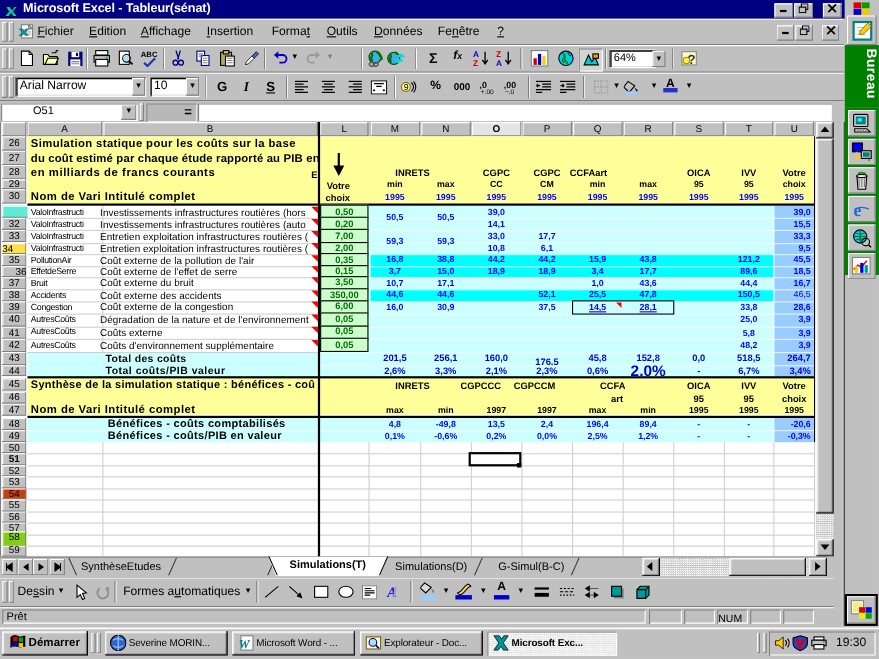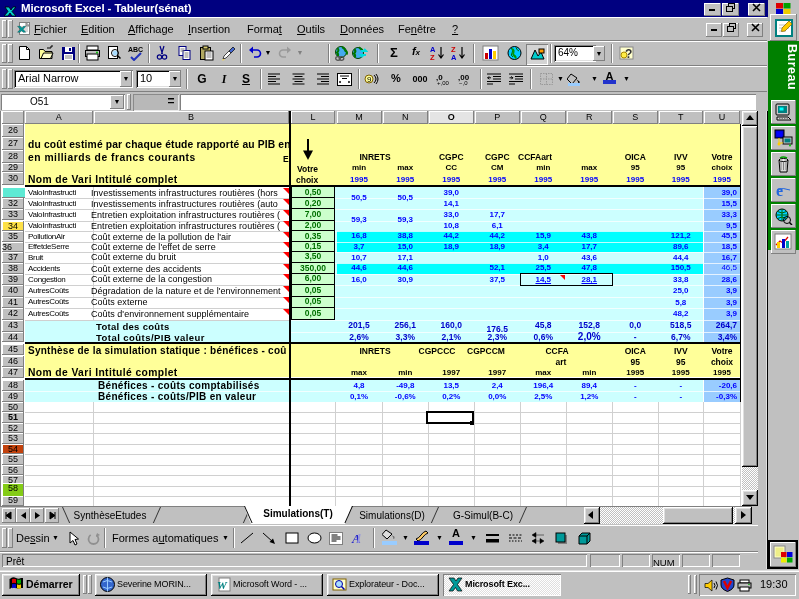--- a/index.html
+++ b/index.html
@@ -320,23 +320,23 @@
 <div style="position:absolute;left:659px;top:111px;width:43.5px;height:12.5px;background:#c0c0c0;box-shadow:inset -1px -1px 0 #808080,inset 1px 1px 0 #fff;font-size:9px;color:#000;text-align:center;line-height:12px;">T</div>
 <div style="position:absolute;left:704px;top:111px;width:36px;height:12.5px;background:#c0c0c0;box-shadow:inset -1px -1px 0 #808080,inset 1px 1px 0 #fff;font-size:9px;color:#000;text-align:center;line-height:12px;">U</div>
 <div style="position:absolute;left:2px;top:124px;width:22px;height:13px;background:#c0c0c0;box-shadow:inset -1px -1px 0 #808080,inset 1px 1px 0 #fff;font-size:9px;color:#000;text-align:center;line-height:13px;">26</div>
 <div style="position:absolute;left:2px;top:137px;width:22px;height:13px;background:#c0c0c0;box-shadow:inset -1px -1px 0 #808080,inset 1px 1px 0 #fff;font-size:9px;color:#000;text-align:center;line-height:13px;">27</div>
 <div style="position:absolute;left:2px;top:150px;width:22px;height:13px;background:#c0c0c0;box-shadow:inset -1px -1px 0 #808080,inset 1px 1px 0 #fff;font-size:9px;color:#000;text-align:center;line-height:13px;">28</div>
 <div style="position:absolute;left:2px;top:163px;width:22px;height:9px;background:#c0c0c0;box-shadow:inset -1px -1px 0 #808080,inset 1px 1px 0 #fff;font-size:9px;color:#000;text-align:center;line-height:9px;">29</div>
 <div style="position:absolute;left:2px;top:172px;width:22px;height:13px;background:#c0c0c0;box-shadow:inset -1px -1px 0 #808080,inset 1px 1px 0 #fff;font-size:9px;color:#000;text-align:center;line-height:13px;">30</div>
 <div style="position:absolute;left:2px;top:187px;width:38px;height:11px;background:#5eead4;box-shadow:inset -1px -1px 0 #808080,inset 1px 1px 0 #fff;font-size:9px;color:#000;text-align:right;line-height:11px;">31</div>
 <div style="position:absolute;left:2px;top:198px;width:22px;height:11.3px;background:#c0c0c0;box-shadow:inset -1px -1px 0 #808080,inset 1px 1px 0 #fff;font-size:9px;color:#000;text-align:center;line-height:11.3px;">32</div>
 <div style="position:absolute;left:2px;top:209.3px;width:22px;height:11.2px;background:#c0c0c0;box-shadow:inset -1px -1px 0 #808080,inset 1px 1px 0 #fff;font-size:9px;color:#000;text-align:center;line-height:11.2px;">33</div>
-<div style="position:absolute;left:2px;top:220.5px;width:22px;height:10.9px;background:#fde047;box-shadow:inset -1px -1px 0 #808080,inset 1px 1px 0 #fff;font-size:9px;color:#000;text-align:center;line-height:10.9px;">34</div>
+<div style="position:absolute;left:2px;top:220.5px;width:22px;height:10.9px;background:#fde047;box-shadow:inset -1px -1px 0 #808080,inset 1px 1px 0 #fff;font-size:9px;color:#000;line-height:10.9px;">34</div>
 <div style="position:absolute;left:2px;top:231.4px;width:22px;height:10.2px;background:#c0c0c0;box-shadow:inset -1px -1px 0 #808080,inset 1px 1px 0 #fff;font-size:9px;color:#000;text-align:center;line-height:10.2px;">35</div>
-<div style="position:absolute;left:2px;top:241.6px;width:22px;height:10.2px;background:#c0c0c0;box-shadow:inset -1px -1px 0 #808080,inset 1px 1px 0 #fff;font-size:9px;color:#000;text-align:left;line-height:10.2px;">36</div>
+<div style="position:absolute;left:2px;top:241.6px;width:22px;height:10.2px;background:#c0c0c0;box-shadow:inset -1px -1px 0 #808080,inset 1px 1px 0 #fff;font-size:9px;color:#000;text-align:right;line-height:10.2px;">36</div>
 <div style="position:absolute;left:2px;top:251.8px;width:22px;height:11.4px;background:#c0c0c0;box-shadow:inset -1px -1px 0 #808080,inset 1px 1px 0 #fff;font-size:9px;color:#000;text-align:center;line-height:11.4px;">37</div>
 <div style="position:absolute;left:2px;top:263.2px;width:22px;height:10.6px;background:#c0c0c0;box-shadow:inset -1px -1px 0 #808080,inset 1px 1px 0 #fff;font-size:9px;color:#000;text-align:center;line-height:10.6px;">38</div>
 <div style="position:absolute;left:2px;top:273.8px;width:22px;height:11.3px;background:#c0c0c0;box-shadow:inset -1px -1px 0 #808080,inset 1px 1px 0 #fff;font-size:9px;color:#000;text-align:center;line-height:11.3px;">39</div>
 <div style="position:absolute;left:2px;top:285.1px;width:22px;height:11.5px;background:#c0c0c0;box-shadow:inset -1px -1px 0 #808080,inset 1px 1px 0 #fff;font-size:9px;color:#000;text-align:center;line-height:11.5px;">40</div>
 <div style="position:absolute;left:2px;top:296.6px;width:22px;height:11.7px;background:#c0c0c0;box-shadow:inset -1px -1px 0 #808080,inset 1px 1px 0 #fff;font-size:9px;color:#000;text-align:center;line-height:11.7px;">41</div>
 <div style="position:absolute;left:2px;top:308.3px;width:22px;height:11.7px;background:#c0c0c0;box-shadow:inset -1px -1px 0 #808080,inset 1px 1px 0 #fff;font-size:9px;color:#000;text-align:center;line-height:11.7px;">42</div>
 <div style="position:absolute;left:2px;top:320px;width:22px;height:11.6px;background:#c0c0c0;box-shadow:inset -1px -1px 0 #808080,inset 1px 1px 0 #fff;font-size:9px;color:#000;text-align:center;line-height:11.6px;">43</div>
 <div style="position:absolute;left:2px;top:331.6px;width:22px;height:10.2px;background:#c0c0c0;box-shadow:inset -1px -1px 0 #808080,inset 1px 1px 0 #fff;font-size:9px;color:#000;text-align:center;line-height:10.2px;">44</div>
 <div style="position:absolute;left:2px;top:344.2px;width:22px;height:11.3px;background:#c0c0c0;box-shadow:inset -1px -1px 0 #808080,inset 1px 1px 0 #fff;font-size:9px;color:#000;text-align:center;line-height:11.3px;">45</div>
 <div style="position:absolute;left:2px;top:355.5px;width:22px;height:11px;background:#c0c0c0;box-shadow:inset -1px -1px 0 #808080,inset 1px 1px 0 #fff;font-size:9px;color:#000;text-align:center;line-height:11px;">46</div>
@@ -409,20 +409,21 @@
 <div style="position:absolute;left:25px;top:263.2px;width:263.5px;height:1px;background:#d0d0d0;height:1px;"></div>
 <div style="position:absolute;left:25px;top:273.8px;width:263.5px;height:1px;background:#d0d0d0;height:1px;"></div>
 <div style="position:absolute;left:25px;top:285.1px;width:263.5px;height:1px;background:#d0d0d0;height:1px;"></div>
 <div style="position:absolute;left:25px;top:296.6px;width:263.5px;height:1px;background:#d0d0d0;height:1px;"></div>
 <div style="position:absolute;left:25px;top:308.3px;width:263.5px;height:1px;background:#d0d0d0;height:1px;"></div>
 <div style="position:absolute;left:25px;top:320px;width:263.5px;height:1px;background:#d0d0d0;height:1px;"></div>
 <div style="position:absolute;left:25px;top:185px;width:715px;height:2px;background:#000;"></div>
 <div style="position:absolute;left:25px;top:341.8px;width:715px;height:2.4px;background:#000;"></div>
 <div style="position:absolute;left:25px;top:377.5px;width:715px;height:2px;background:#000;"></div>
 <div style="position:absolute;left:739.5px;top:124px;width:1.5px;height:277.5px;background:#000;width:1px;"></div>
+<div style="position:absolute;left:28px;top:126px;font-size:10.3px;color:#000;font-weight:bold;white-space:nowrap;letter-spacing:0.35px;">Simulation statique pour les coûts sur la base</div>
 <div style="position:absolute;left:28px;top:139px;font-size:10.3px;color:#000;font-weight:bold;white-space:nowrap;letter-spacing:0.15px;max-width:261px;overflow:hidden;">du coût estimé par chaque étude rapporté au PIB en</div>
 <div style="position:absolute;left:28px;top:152px;font-size:10.3px;color:#000;font-weight:bold;white-space:nowrap;letter-spacing:0.5px;">en milliards de francs courants</div>
 <div style="position:absolute;left:283px;top:154px;font-size:8.5px;color:#000;font-weight:bold;white-space:nowrap;letter-spacing:-0.3px;">E</div>
 <div style="position:absolute;left:28px;top:173.5px;font-size:10.3px;color:#000;font-weight:bold;white-space:nowrap;letter-spacing:0.4px;">Nom de Vari Intitulé complet</div>
 <div style="position:absolute;left:301px;top:138px;width:14px;height:23px;"><svg width="14" height="23">
         <path d="M7 1 v13" stroke="#000" stroke-width="2"></path>
         <path d="M2 12.5 L7 22 L12 12.5 Z" fill="#000"></path>
       </svg></div>
 <div style="position:absolute;left:297px;top:163.5px;font-size:8.5px;color:#000;font-weight:bold;white-space:nowrap;">Votre</div>
 <div style="position:absolute;left:296px;top:175px;font-size:8.5px;color:#000;font-weight:bold;white-space:nowrap;">choix</div>
@@ -578,21 +579,21 @@
 <div style="position:absolute;left:521px;top:320px;width:44.5px;height:11.6px;font-size:8.5px;color:#0000cc;text-align:center;line-height:11.6px;font-weight:bold;padding:0 3px;white-space:nowrap;overflow:hidden;">45,8</div>
 <div style="position:absolute;left:567px;top:320px;width:44.5px;height:11.6px;font-size:8.5px;color:#0000cc;text-align:center;line-height:11.6px;font-weight:bold;padding:0 3px;white-space:nowrap;overflow:hidden;">152,8</div>
 <div style="position:absolute;left:613px;top:320px;width:44.5px;height:11.6px;font-size:8.5px;color:#0000cc;text-align:center;line-height:11.6px;font-weight:bold;padding:0 3px;white-space:nowrap;overflow:hidden;">0,0</div>
 <div style="position:absolute;left:659px;top:320px;width:43.5px;height:11.6px;font-size:8.5px;color:#0000cc;text-align:center;line-height:11.6px;font-weight:bold;padding:0 3px;white-space:nowrap;overflow:hidden;">518,5</div>
 <div style="position:absolute;left:704px;top:320px;width:36px;height:11.6px;font-size:8.5px;color:#0000cc;text-align:right;line-height:11.6px;font-weight:bold;padding:0 3px;white-space:nowrap;overflow:hidden;">264,7</div>
 <div style="position:absolute;left:336.5px;top:331.6px;width:45px;height:10.2px;font-size:8.5px;color:#0000cc;text-align:center;line-height:10.2px;font-weight:bold;padding:0 3px;white-space:nowrap;overflow:hidden;">2,6%</div>
 <div style="position:absolute;left:383px;top:331.6px;width:44.5px;height:10.2px;font-size:8.5px;color:#0000cc;text-align:center;line-height:10.2px;font-weight:bold;padding:0 3px;white-space:nowrap;overflow:hidden;">3,3%</div>
 <div style="position:absolute;left:429px;top:331.6px;width:44.5px;height:10.2px;font-size:8.5px;color:#0000cc;text-align:center;line-height:10.2px;font-weight:bold;padding:0 3px;white-space:nowrap;overflow:hidden;">2,1%</div>
 <div style="position:absolute;left:475px;top:331.6px;width:44.5px;height:10.2px;font-size:8.5px;color:#0000cc;text-align:center;line-height:10.2px;font-weight:bold;padding:0 3px;white-space:nowrap;overflow:hidden;">2,3%</div>
 <div style="position:absolute;left:521px;top:331.6px;width:44.5px;height:10.2px;font-size:8.5px;color:#0000cc;text-align:center;line-height:10.2px;font-weight:bold;padding:0 3px;white-space:nowrap;overflow:hidden;">0,6%</div>
-<div style="position:absolute;left:567px;top:331.6px;width:44.5px;height:10.2px;font-size:10px;color:#0000cc;text-align:center;line-height:10.2px;font-weight:bold;padding:0 3px;white-space:nowrap;overflow:hidden;">2,0%</div>
+<div style="position:absolute;left:567px;top:331.6px;width:44.5px;height:10.2px;font-size:14px;color:#0000cc;text-align:center;line-height:10.2px;font-weight:bold;padding:0 3px;white-space:nowrap;overflow:hidden;">2,0%</div>
 <div style="position:absolute;left:613px;top:331.6px;width:44.5px;height:10.2px;font-size:8.5px;color:#0000cc;text-align:center;line-height:10.2px;font-weight:bold;padding:0 3px;white-space:nowrap;overflow:hidden;">-</div>
 <div style="position:absolute;left:659px;top:331.6px;width:43.5px;height:10.2px;font-size:8.5px;color:#0000cc;text-align:center;line-height:10.2px;font-weight:bold;padding:0 3px;white-space:nowrap;overflow:hidden;">6,7%</div>
 <div style="position:absolute;left:704px;top:331.6px;width:36px;height:10.2px;font-size:8.5px;color:#0000cc;text-align:right;line-height:10.2px;font-weight:bold;padding:0 3px;white-space:nowrap;overflow:hidden;">3,4%</div>
 <div style="position:absolute;left:28px;top:345.2px;font-size:10px;color:#000;font-weight:bold;white-space:nowrap;letter-spacing:0.25px;max-width:258px;overflow:hidden;">Synthèse de la simulation statique : bénéfices - coû</div>
 <div style="position:absolute;left:28px;top:367px;font-size:10.3px;color:#000;font-weight:bold;white-space:nowrap;letter-spacing:0.4px;">Nom de Vari Intitulé complet</div>
 <div style="position:absolute;left:335px;top:345.7px;width:80px;text-align:center;font-size:8.5px;font-weight:bold;color:#000;white-space:nowrap;">INRETS</div>
 <div style="position:absolute;left:397px;top:345.7px;width:80px;text-align:center;font-size:8.5px;font-weight:bold;color:#000;white-space:nowrap;">CGPCCC</div>
 <div style="position:absolute;left:446px;top:345.7px;width:80px;text-align:center;font-size:8.5px;font-weight:bold;color:#000;white-space:nowrap;">CGPCCM</div>
 <div style="position:absolute;left:517px;top:345.7px;width:80px;text-align:center;font-size:8.5px;font-weight:bold;color:#000;white-space:nowrap;">CCFA</div>
 <div style="position:absolute;left:613px;top:345.7px;width:44.5px;text-align:center;font-size:8.5px;font-weight:bold;color:#000;white-space:nowrap;">OICA</div>

